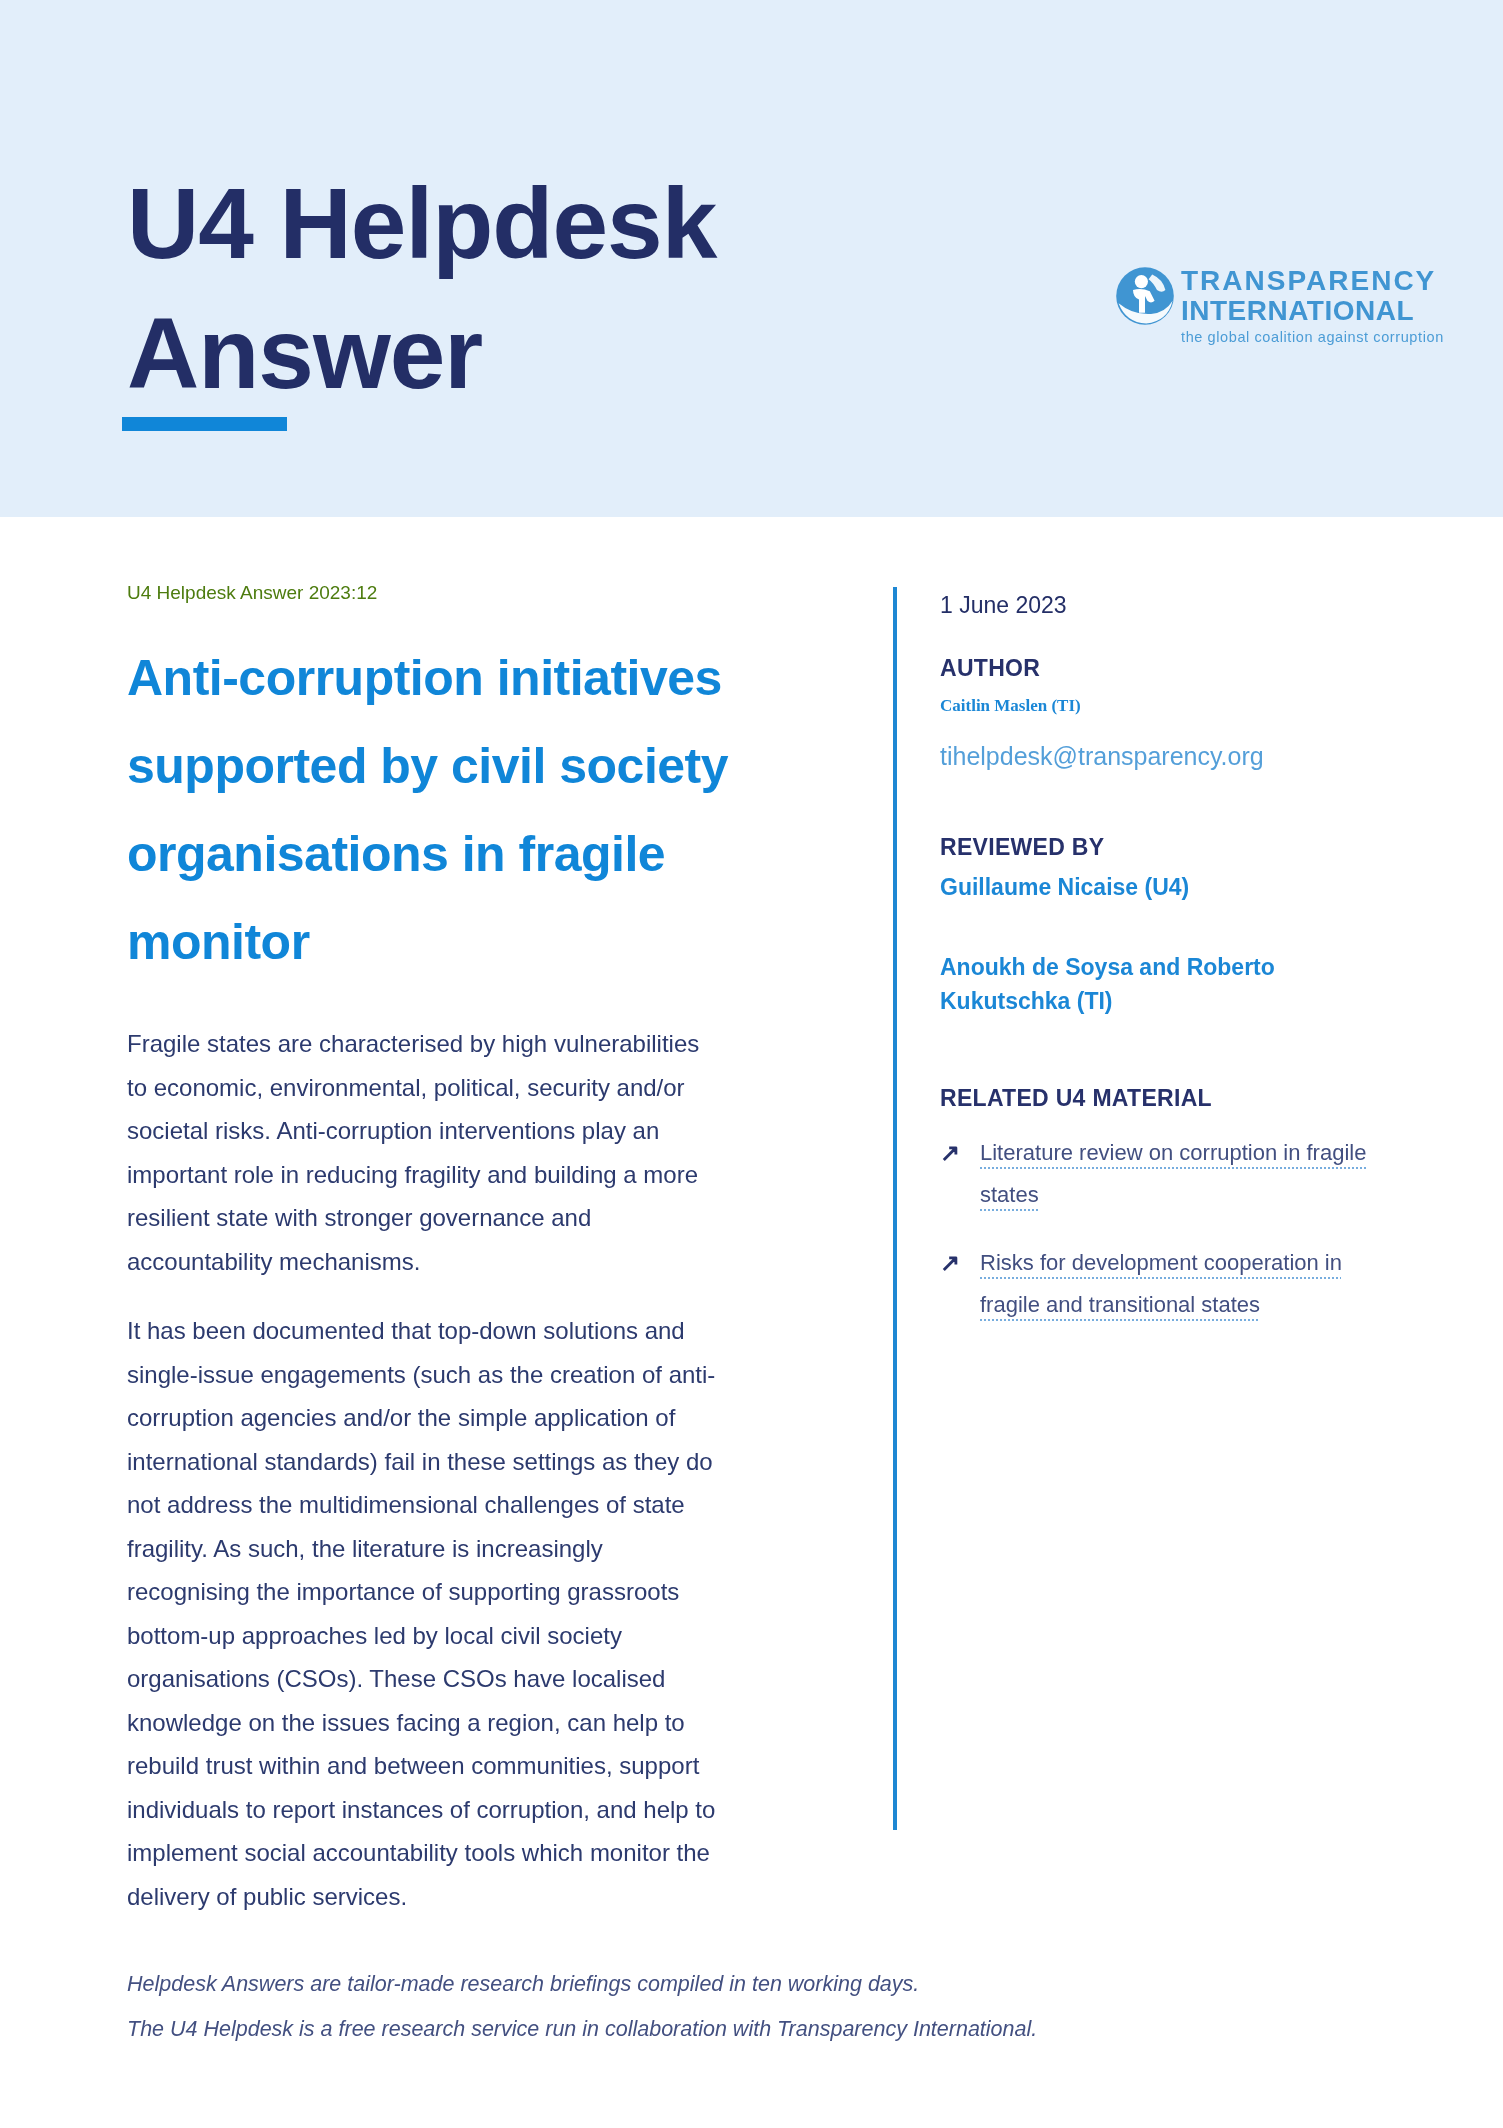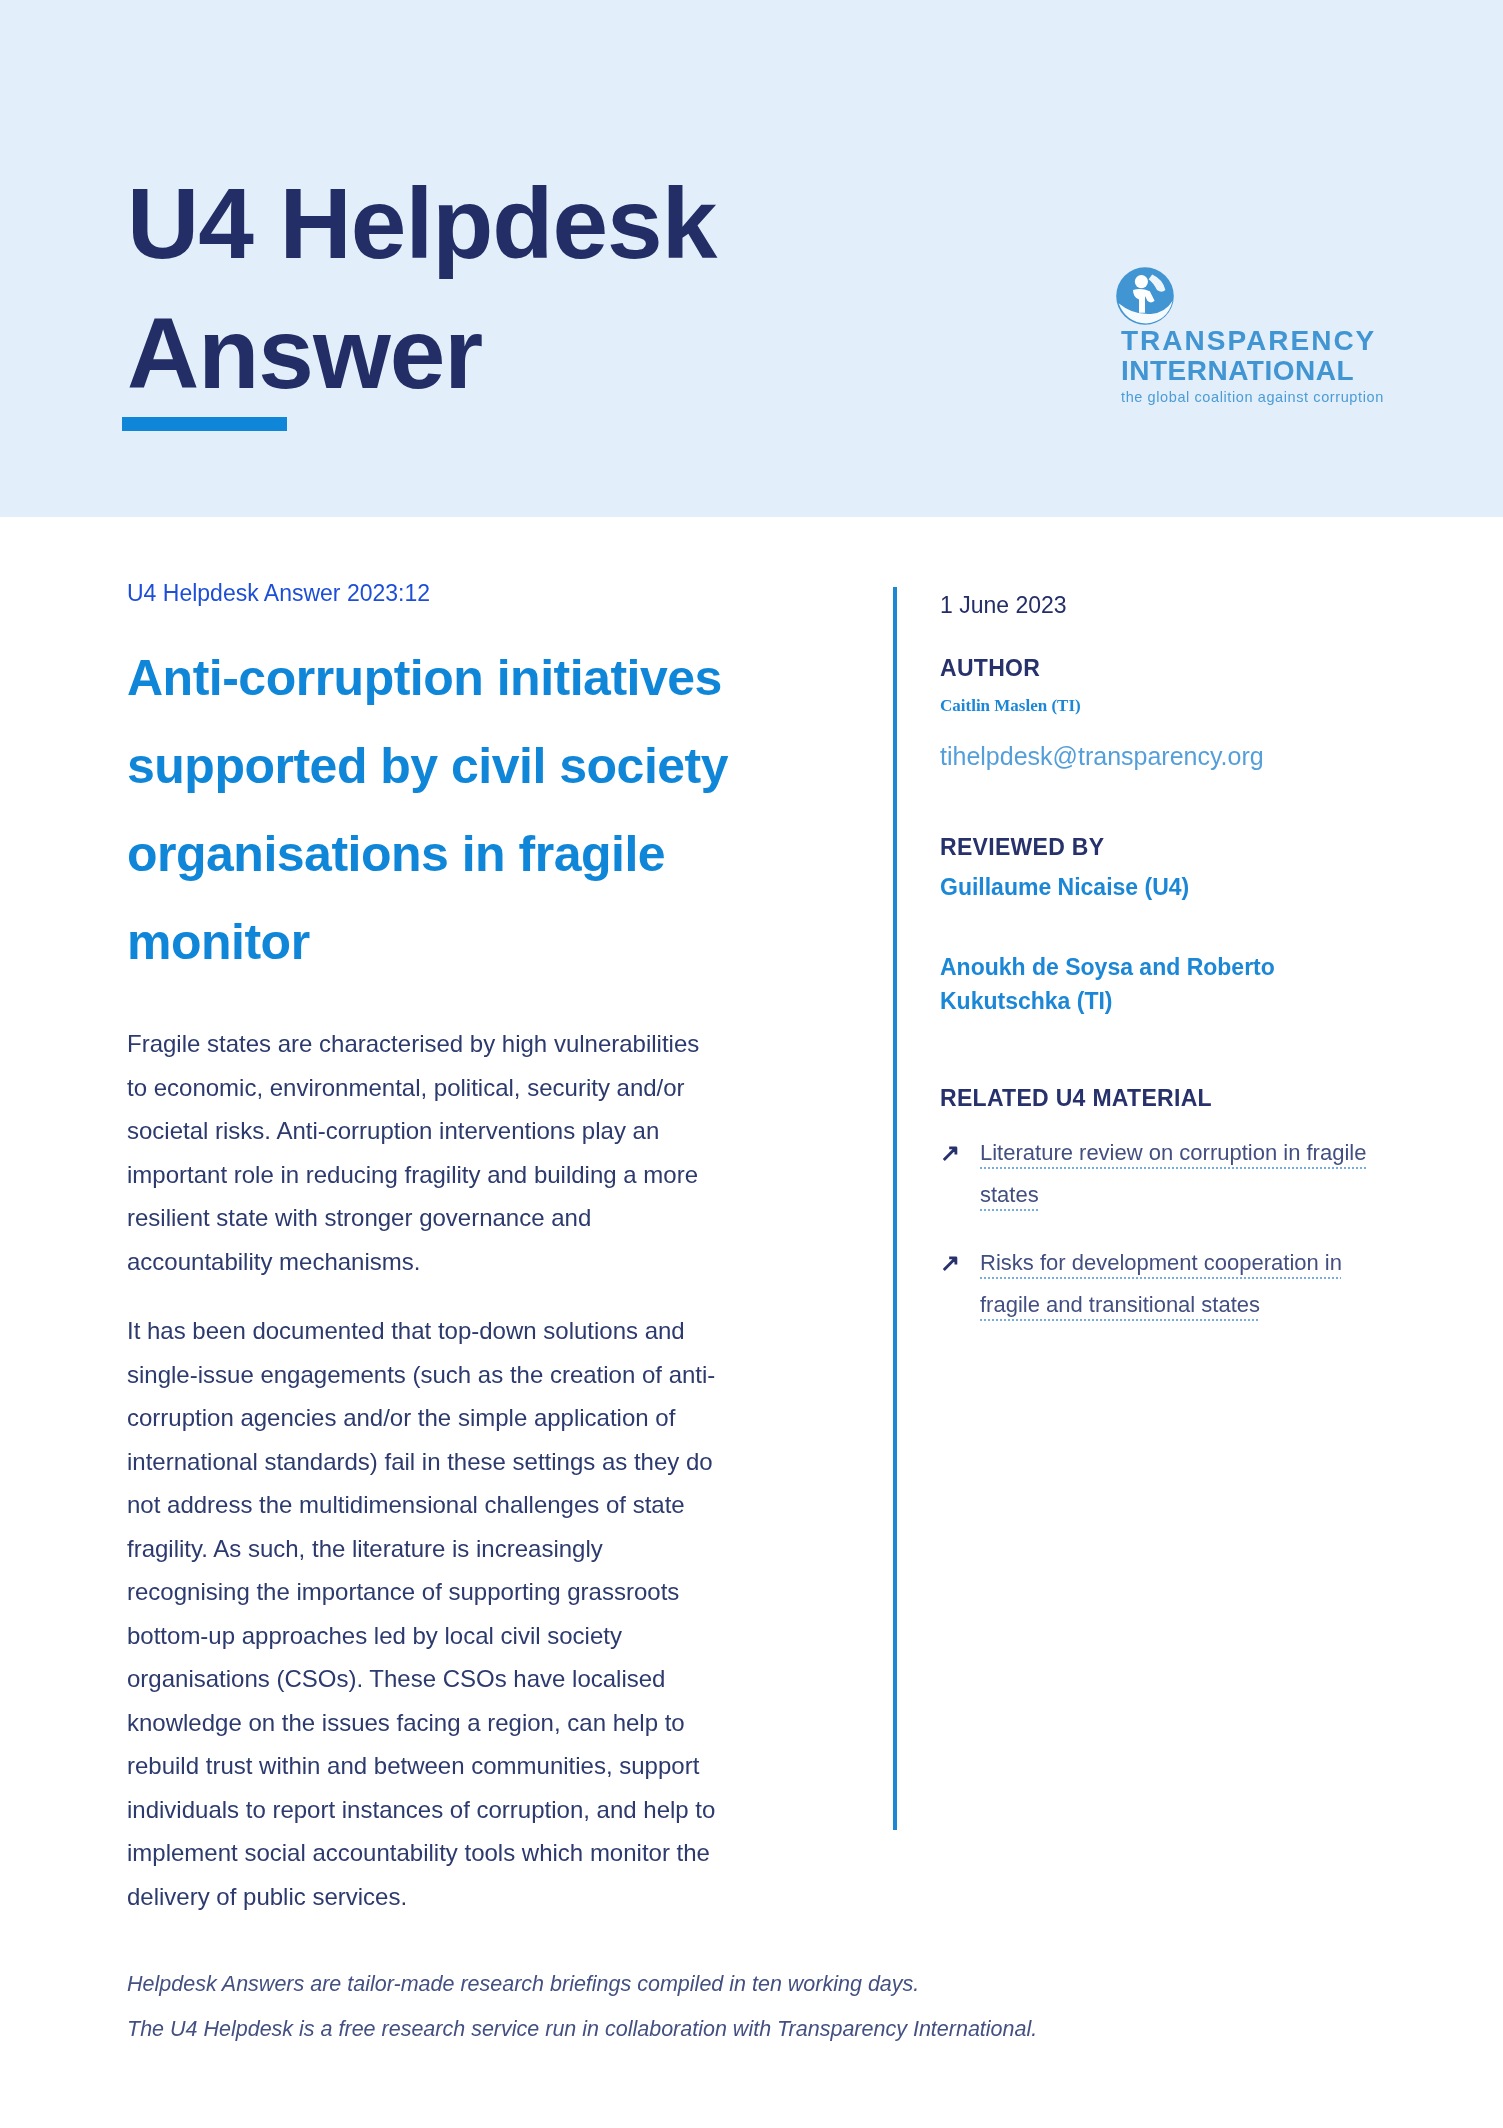--- a/index.html
+++ b/index.html
@@ -22,29 +22,29 @@
   .cmi-word{font-size:56px;font-weight:bold;letter-spacing:-1px;line-height:56px;}
   .cmi-sep{width:3px;height:52px;background:#232e66;margin:2px 14px 0 14px;}
   .u4-glyph{position:relative;width:62px;height:60px;}
   .u4-u{position:absolute;left:0;top:-4px;font-size:58px;font-weight:bold;line-height:60px;}
   .u4-4{position:absolute;left:22px;top:12px;font-size:44px;font-weight:bold;line-height:44px;}
   .cmi-text{display:flex;flex-direction:column;margin-left:10px;margin-top:4px;}
   .cmi-text .l1{font-size:21px;font-weight:bold;letter-spacing:0;line-height:24px;}
   .cmi-text .l2{font-size:18px;font-weight:normal;letter-spacing:0.5px;line-height:22px;}
 
   
-  .ti-logo{position:absolute;left:1115px;top:266px;display:flex;align-items:flex-start;flex-direction:column;}
+  .ti-logo{position:absolute;left:1115px;top:266px;display:flex;align-items:flex-start;}
   .ti-globe{width:60px;height:60px;flex:0 0 auto;}
   .ti-text{display:flex;flex-direction:column;margin-left:6px;color:#4095d2;}
   .ti-text .l1{font-size:28px;font-weight:bold;letter-spacing:2px;line-height:30px;}
   .ti-text .l2{font-size:28px;font-weight:bold;letter-spacing:0.5px;line-height:30px;}
   .ti-text .tagline{font-size:14.5px;font-weight:normal;letter-spacing:0.6px;line-height:18px;margin-top:2px;color:#4b9cd6;}
 
   
-  .kicker{position:absolute;left:127px;top:578px;font-size:23px;color:#1d4ed8;line-height:30px;}
+  .kicker{position:absolute;left:127px;top:578px;font-size:19px;color:#4d7c0f;line-height:30px;}
   .headline{position:absolute;left:127px;top:634px;width:700px;color:#1086d8;
     font-size:50px;font-weight:bold;line-height:88px;letter-spacing:-0.5px;}
   .headline span{display:block;}
   .body-copy{position:absolute;left:127px;top:1022px;width:594px;color:#2c3a6e;
     font-size:24px;line-height:43.5px;}
   .body-copy p{margin:0 0 26px 0;}
 
   
   .divider{position:absolute;left:893px;top:587px;width:4px;height:1243px;background:#1e87d3;}
 

